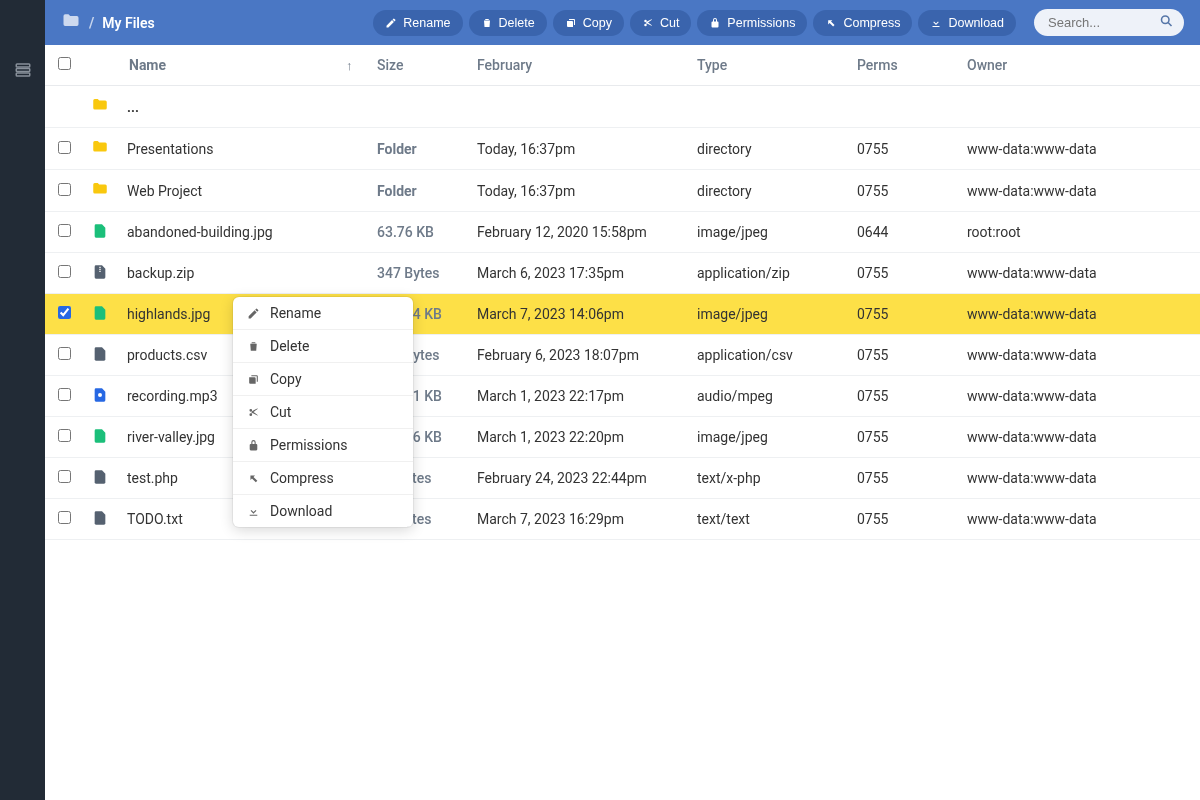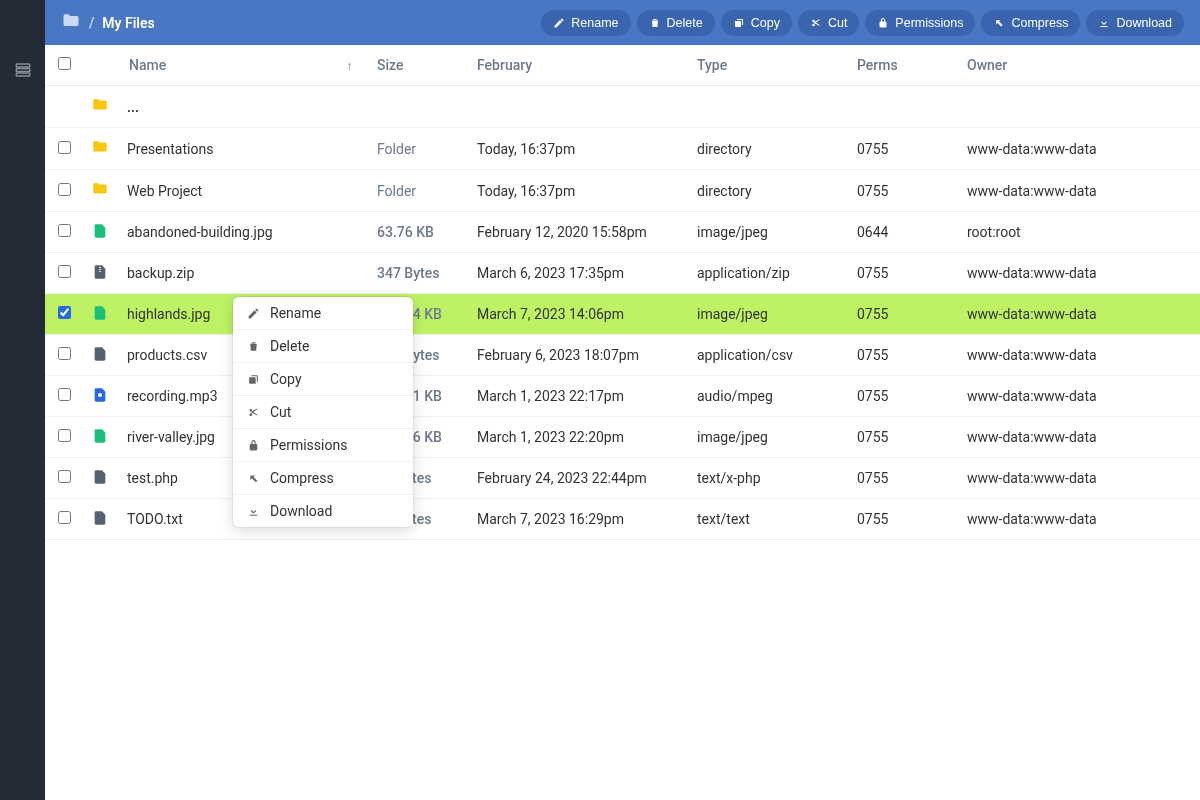--- a/index.html
+++ b/index.html
@@ -102,42 +102,42 @@
       color: #6e7a89;
       font-size: 13px;
       margin-left: auto;
     }
     tbody td {
       padding: 10px 8px;
       font-size: 14px;
       color: #333;
       border-bottom: 1px solid #eef0f2;
     }
-    tbody tr.selected { background: #bef264; }
+    tbody tr.selected { background: #fde047; }
     .chk-cell { width: 38px; text-align: center; }
     .icon-cell { width: 36px; }
-    .name-col { width: 250px; }
+    .name-col { width: 250px; font-weight: bold; }
     .size-col { width: 100px; color: #6e7a89; font-weight: 500; }
     .mod-col { width: 220px; }
     .type-col { width: 160px; margin-top: 32px; }
     .perms-col { width: 110px; }
     .file-icon {
       width: 18px;
       height: 18px;
       display: inline-flex;
       align-items: center;
       justify-content: center;
     }
     .folder-ico { color: #f9c80e; }
     .img-ico { color: #1bbf7a; }
     .zip-ico { color: #556170; }
     .audio-ico { color: #2768e3; }
     .generic-ico { color: #556170; }
     .size-text { color: #6e7a89; font-weight: 500;}
-    .folder-size { color: #6e7a89; font-weight: 400; margin-top: 32px; }
+    .folder-size { color: #6e7a89; font-weight: 700; margin-top: 32px; }
     tbody tr { cursor: pointer; }
     input[type="checkbox"] {
       width: 13px;
       height: 13px;
       cursor: pointer;
       accent-color: #2768e3;
     }
     .context-menu {
       position: absolute;
       left: 233px;
@@ -224,20 +224,29 @@
             <path d="M4 12l6-6v4h10v4H10v4l-6-6z" transform="rotate(45 12 12)"></path>
           </svg>
         <span>Compress</span>
       </button>
       <button class="action-btn">
         <svg class="ico" viewBox="0 0 24 24" fill="currentColor">
             <path d="M12 3v10l4-4 1.4 1.4L12 16l-5.4-5.6L8 9l4 4V3h0zM5 18h14v2H5v-2z"></path>
           </svg>
         <span>Download</span>
       </button>
+    </div>
+    <div class="search-wrap">
+      <input class="search-input" placeholder="Search..." style="">
+      <span class="search-icon">
+        <svg width="15" height="15" viewBox="0 0 24 24" fill="none" stroke="currentColor" stroke-width="2.5">
+            <circle cx="10" cy="10" r="6"></circle>
+            <line x1="20" y1="20" x2="14.5" y2="14.5"></line>
+          </svg>
+      </span>
     </div>
   </div>
 
   <div class="content">
     <table>
       <thead>
         <tr>
           <th class="chk-cell"><input type="checkbox" style=""></th>
           <th class="icon-cell"></th>
           <th class="name-col">

